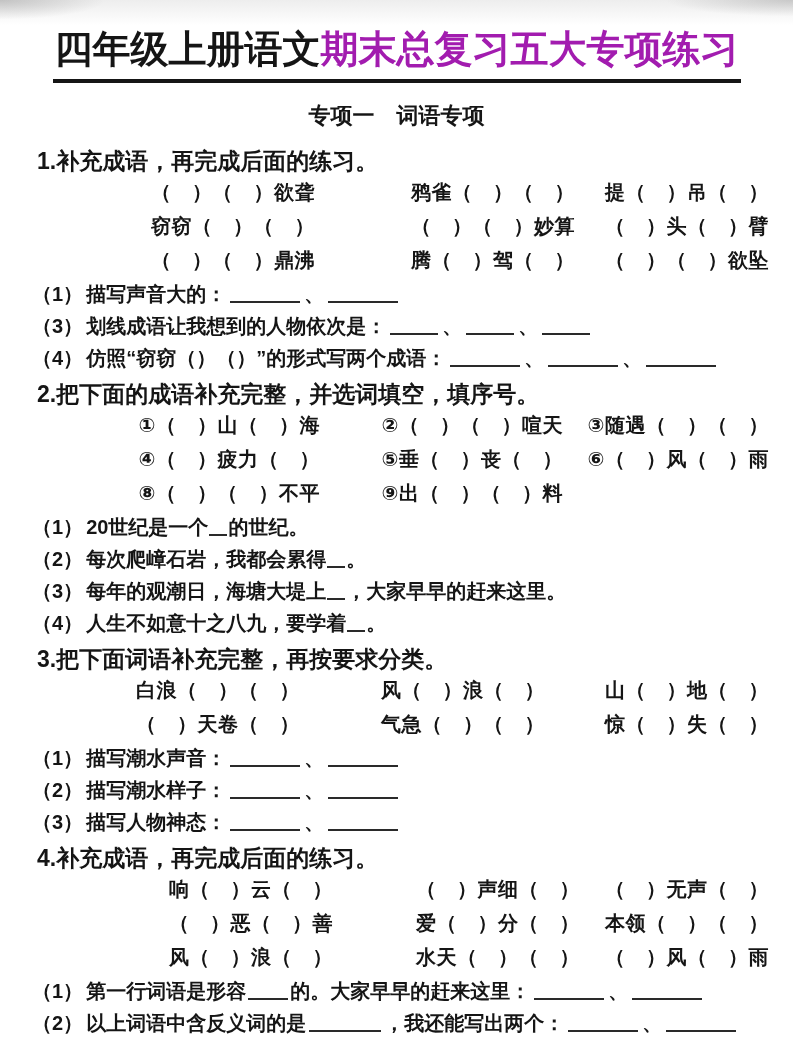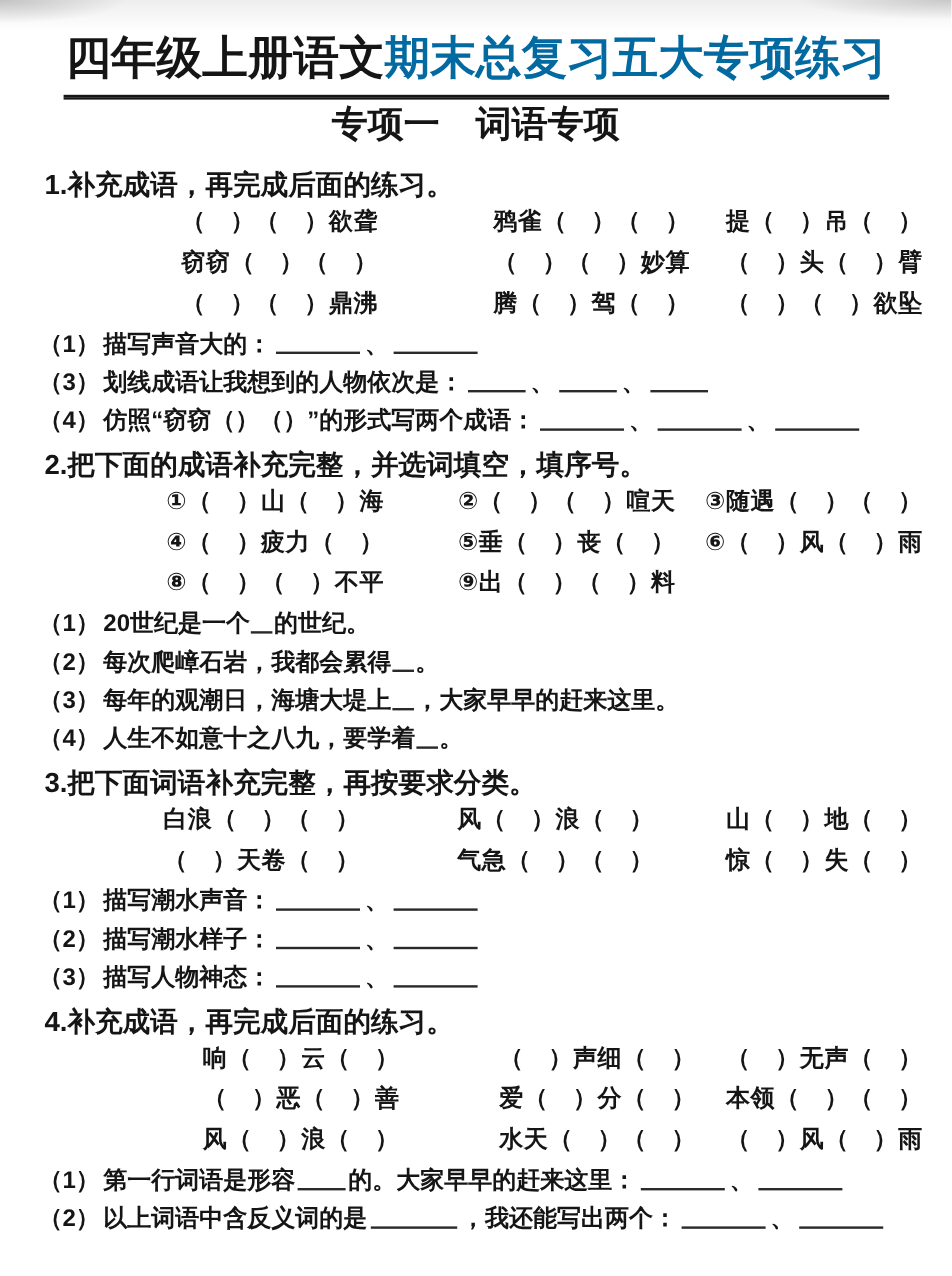--- a/index.html
+++ b/index.html
@@ -19,21 +19,21 @@
       radial-gradient(140px 26px at 0% 0%, rgba(130,130,130,.40), rgba(255,255,255,0) 75%),
       radial-gradient(170px 22px at 100% 0%, rgba(140,140,140,.38), rgba(255,255,255,0) 75%),
       linear-gradient(180deg, rgba(175,175,175,.22), rgba(255,255,255,0) 85%);
   }
   header { padding-top: 26px; text-align: center; }
   .title { font-size: 38px; font-weight: 700; line-height: 1.25; white-space: nowrap; }
   .rule {
     width: 688px; height: 4px; margin: 5px auto 0;
     border-top: 2px solid #151515; border-bottom: 2px solid #151515;
   }
-  .subtitle { margin-top: 0; font-size: 30px; font-weight: 700; }
+  .subtitle { margin-top: 18px; font-size: 22px; font-weight: 700; }
 
   main { padding: 10px 24px 0 20px; }
   section { margin-top: 7px; }
   .sec-heading { font-size: 23px; font-weight: 700; line-height: 27px; margin-left: 17px; white-space: nowrap; }
   .grid { display: grid; text-align: right; }
   .g1 { padding-left: 73px; grid-template-columns: 222px 260px auto; }
   .g2 { padding-left: 55px; grid-template-columns: 245px 243px auto; }
   .g3 { padding-left: 65px; grid-template-columns: 215px 245px auto; }
   .g4 { padding-left: 65px; grid-template-columns: 248px 247px auto; }
   .cell { font-size: 20px; font-weight: 600; line-height: 34px; letter-spacing: .5px; white-space: nowrap; }
@@ -49,21 +49,21 @@
   .bl-s { width: 18px; margin: 0 1px; }
   .bl-m { width: 40px; margin: 0 2px; }
   .bl-l { width: 72px; margin: 0 3px; }
 </style>
 </head>
 <body>
 
 <div class="scan-shade"></div>
 
 <header>
-  <div class="title"><span>四年级上册语文</span><span style="color: #0369a1;">期末总复习五大专项练习</span></div>
+  <div class="title"><span>四年级上册语文</span><span style="color: #a21caf;">期末总复习五大专项练习</span></div>
   <div class="rule"></div>
   <div class="subtitle">专项一　词语专项</div>
 </header>
 
 <main>
 
   <section>
     <div class="sec-heading">1.补充成语，再完成后面的练习。</div>
     <div class="grid g1">
       <div class="cell">（　）（　）欲聋</div>

